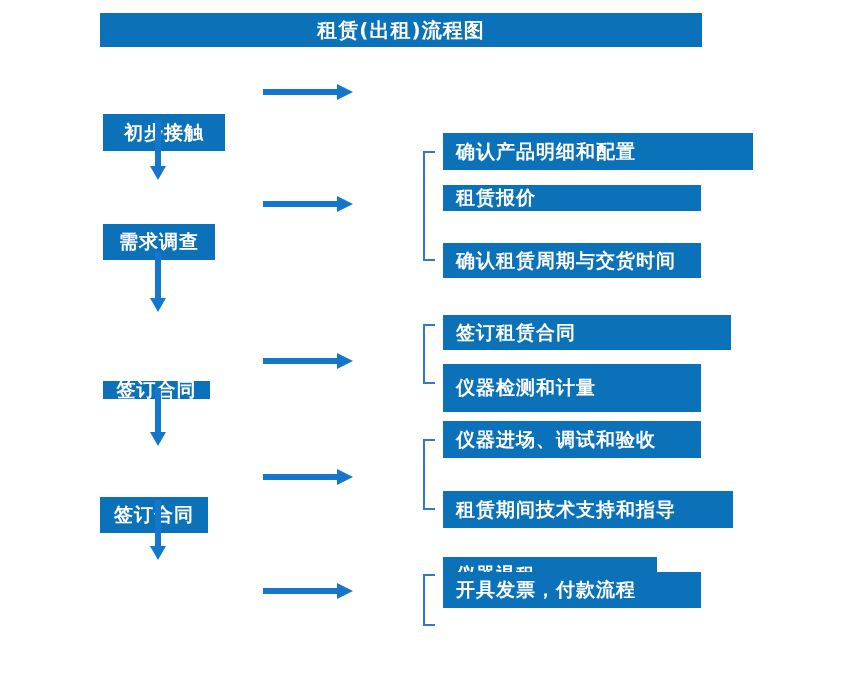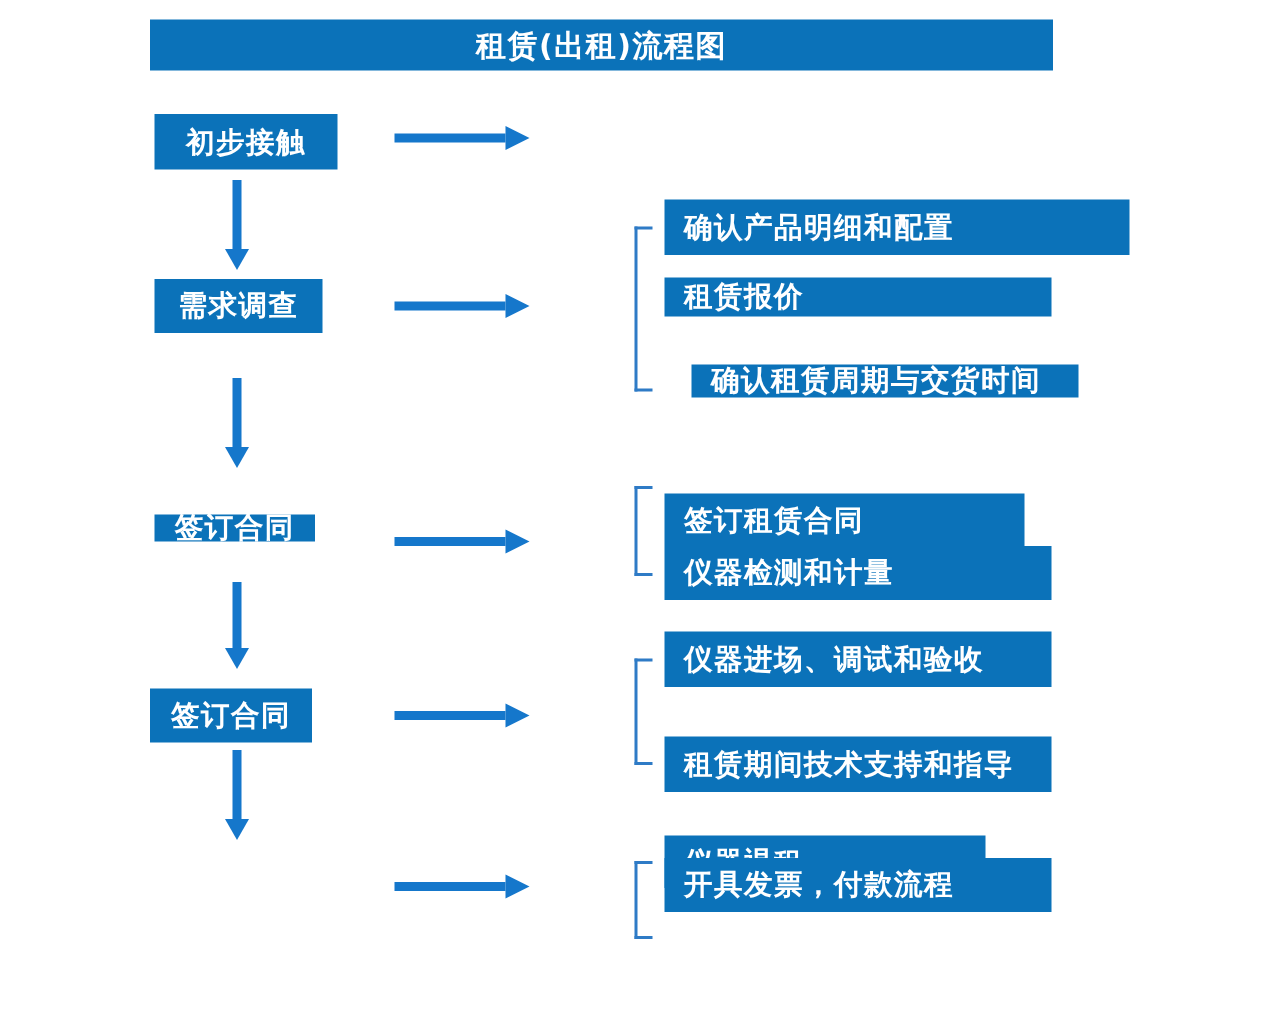--- a/index.html
+++ b/index.html
@@ -17,21 +17,21 @@
   .titlebar{
     position:absolute;left:100px;top:13px;width:602px;height:34px;
     background:var(--box);color:var(--text);font-weight:bold;font-size:20px;
     display:flex;align-items:center;justify-content:center;letter-spacing:1px;
   }
   .box{
     position:absolute;background:var(--box);color:var(--text);
     font-weight:bold;font-size:19px;display:flex;align-items:center;
     box-sizing:border-box;letter-spacing:1px;
   }
-  .stage{justify-content:center;}
+  .stage{justify-content:center;margin-top:38px;}
   .detail{padding-left:13px;justify-content:flex-start;}
   .harrow{position:absolute;width:90px;height:16px;}
   .harrow .shaft{position:absolute;left:0;top:5px;width:74px;height:6px;background:var(--arrow);}
   .harrow .head{position:absolute;right:0;top:0;width:0;height:0;
     border-left:16px solid var(--arrow);border-top:8px solid transparent;border-bottom:8px solid transparent;}
   .varrow{position:absolute;width:16px;height:60px;}
   .varrow .shaft{position:absolute;left:5px;top:0;width:6px;height:46px;background:var(--arrow);}
   .varrow .head{position:absolute;left:0;bottom:0;width:0;height:0;
     border-top:14px solid var(--arrow);border-left:8px solid transparent;border-right:8px solid transparent;}
   .bracket{
@@ -89,21 +89,21 @@
       <i class="head"></i>
   </div>
 
   <div class="bracket" style="top:151px;height:110px"></div>
   <div class="bracket" style="top:324px;height:60px"></div>
   <div class="bracket" style="top:439px;height:71px"></div>
   <div class="bracket" style="top:574px;height:52px"></div>
 
   <div class="box detail" style="left:443px;top:133px;width:310px;height:37px">确认产品明细和配置</div>
   <div class="box detail" style="left:443px;top:185px;width:258px;height:26px">租赁报价</div>
-  <div class="box detail" style="left:461px;top:243px;width:258px;height:22px">确认租赁周期与交货时间</div>
-  <div class="box detail" style="left:443px;top:329px;width:240px;height:35px">签订租赁合同</div>
-  <div class="box detail" style="left:443px;top:364px;width:258px;height:36px">仪器检测和计量</div>
+  <div class="box detail" style="left:443px;top:243px;width:258px;height:35px">确认租赁周期与交货时间</div>
+  <div class="box detail" style="left:443px;top:315px;width:288px;height:35px">签订租赁合同</div>
+  <div class="box detail" style="left:443px;top:364px;width:258px;height:48px">仪器检测和计量</div>
   <div class="box detail" style="left:443px;top:421px;width:258px;height:37px">仪器进场、调试和验收</div>
-  <div class="box detail" style="left:443px;top:491px;width:258px;height:37px">租赁期间技术支持和指导</div>
+  <div class="box detail" style="left:443px;top:491px;width:290px;height:37px">租赁期间技术支持和指导</div>
   <div class="box detail" style="left:443px;top:557px;width:214px;height:35px">仪器退租</div>
   <div class="box detail" style="left:443px;top:572px;width:258px;height:36px">开具发票，付款流程</div>
 
 </div>
 
 </body></html>

